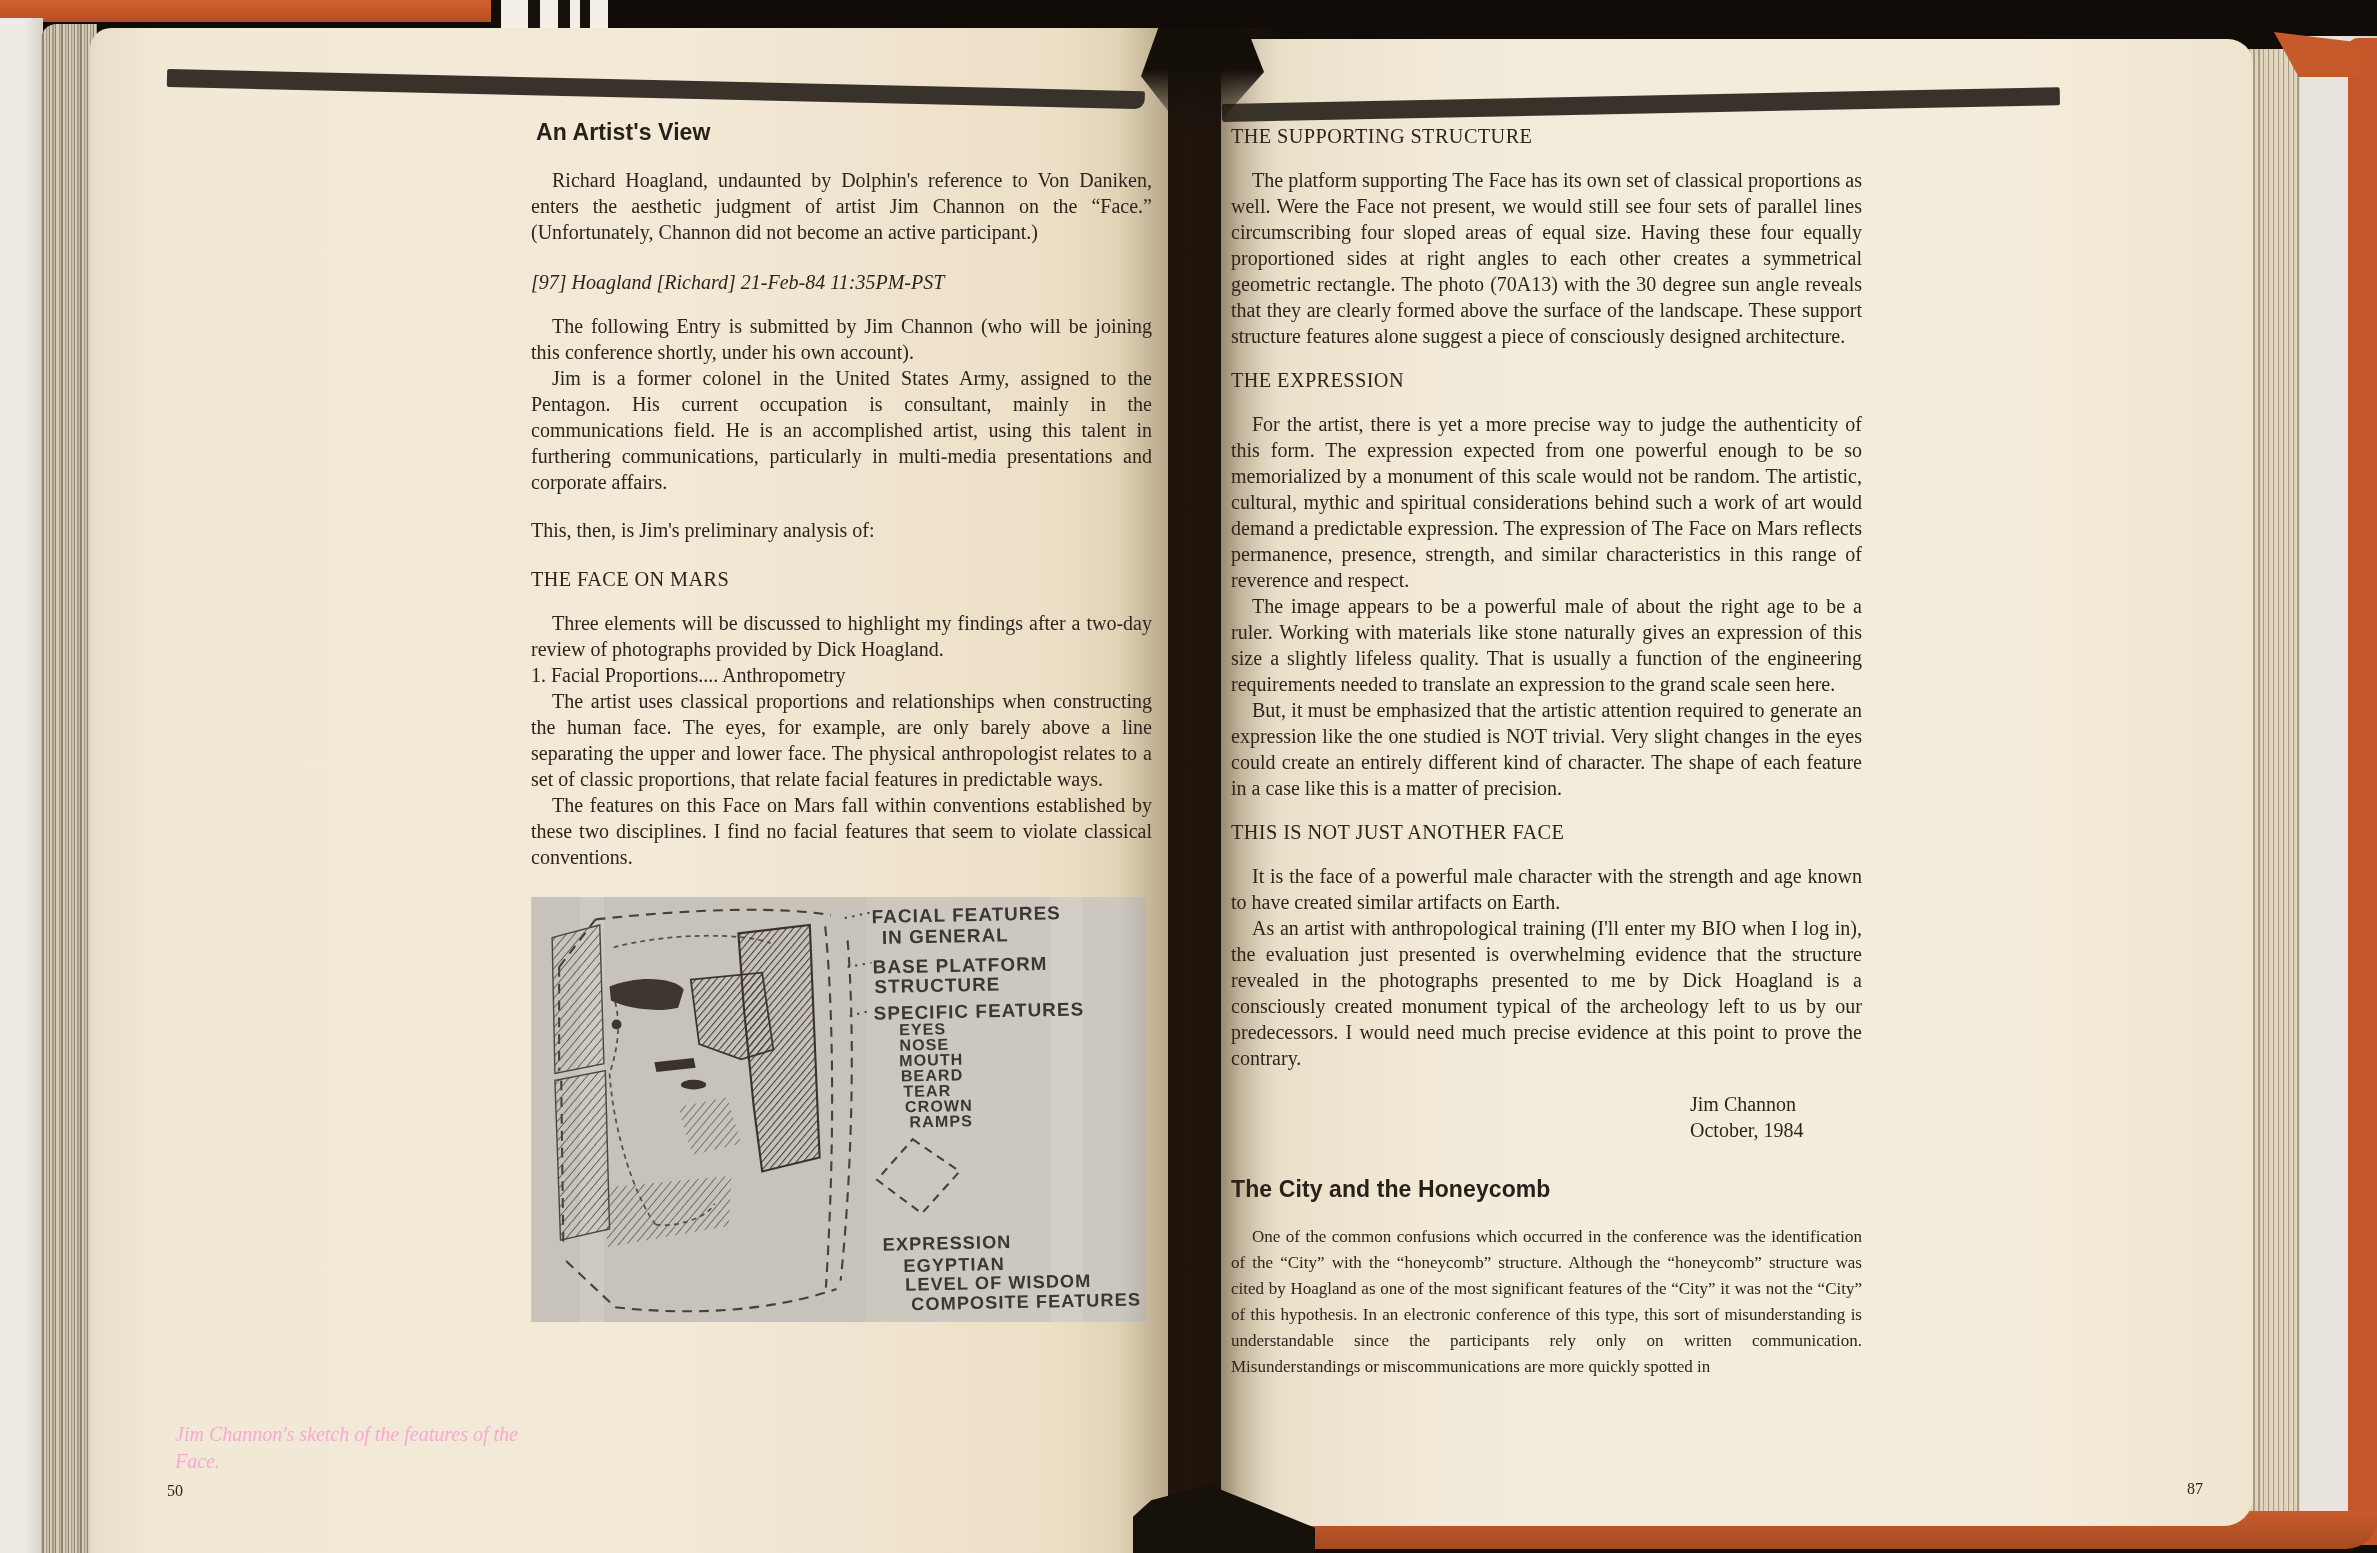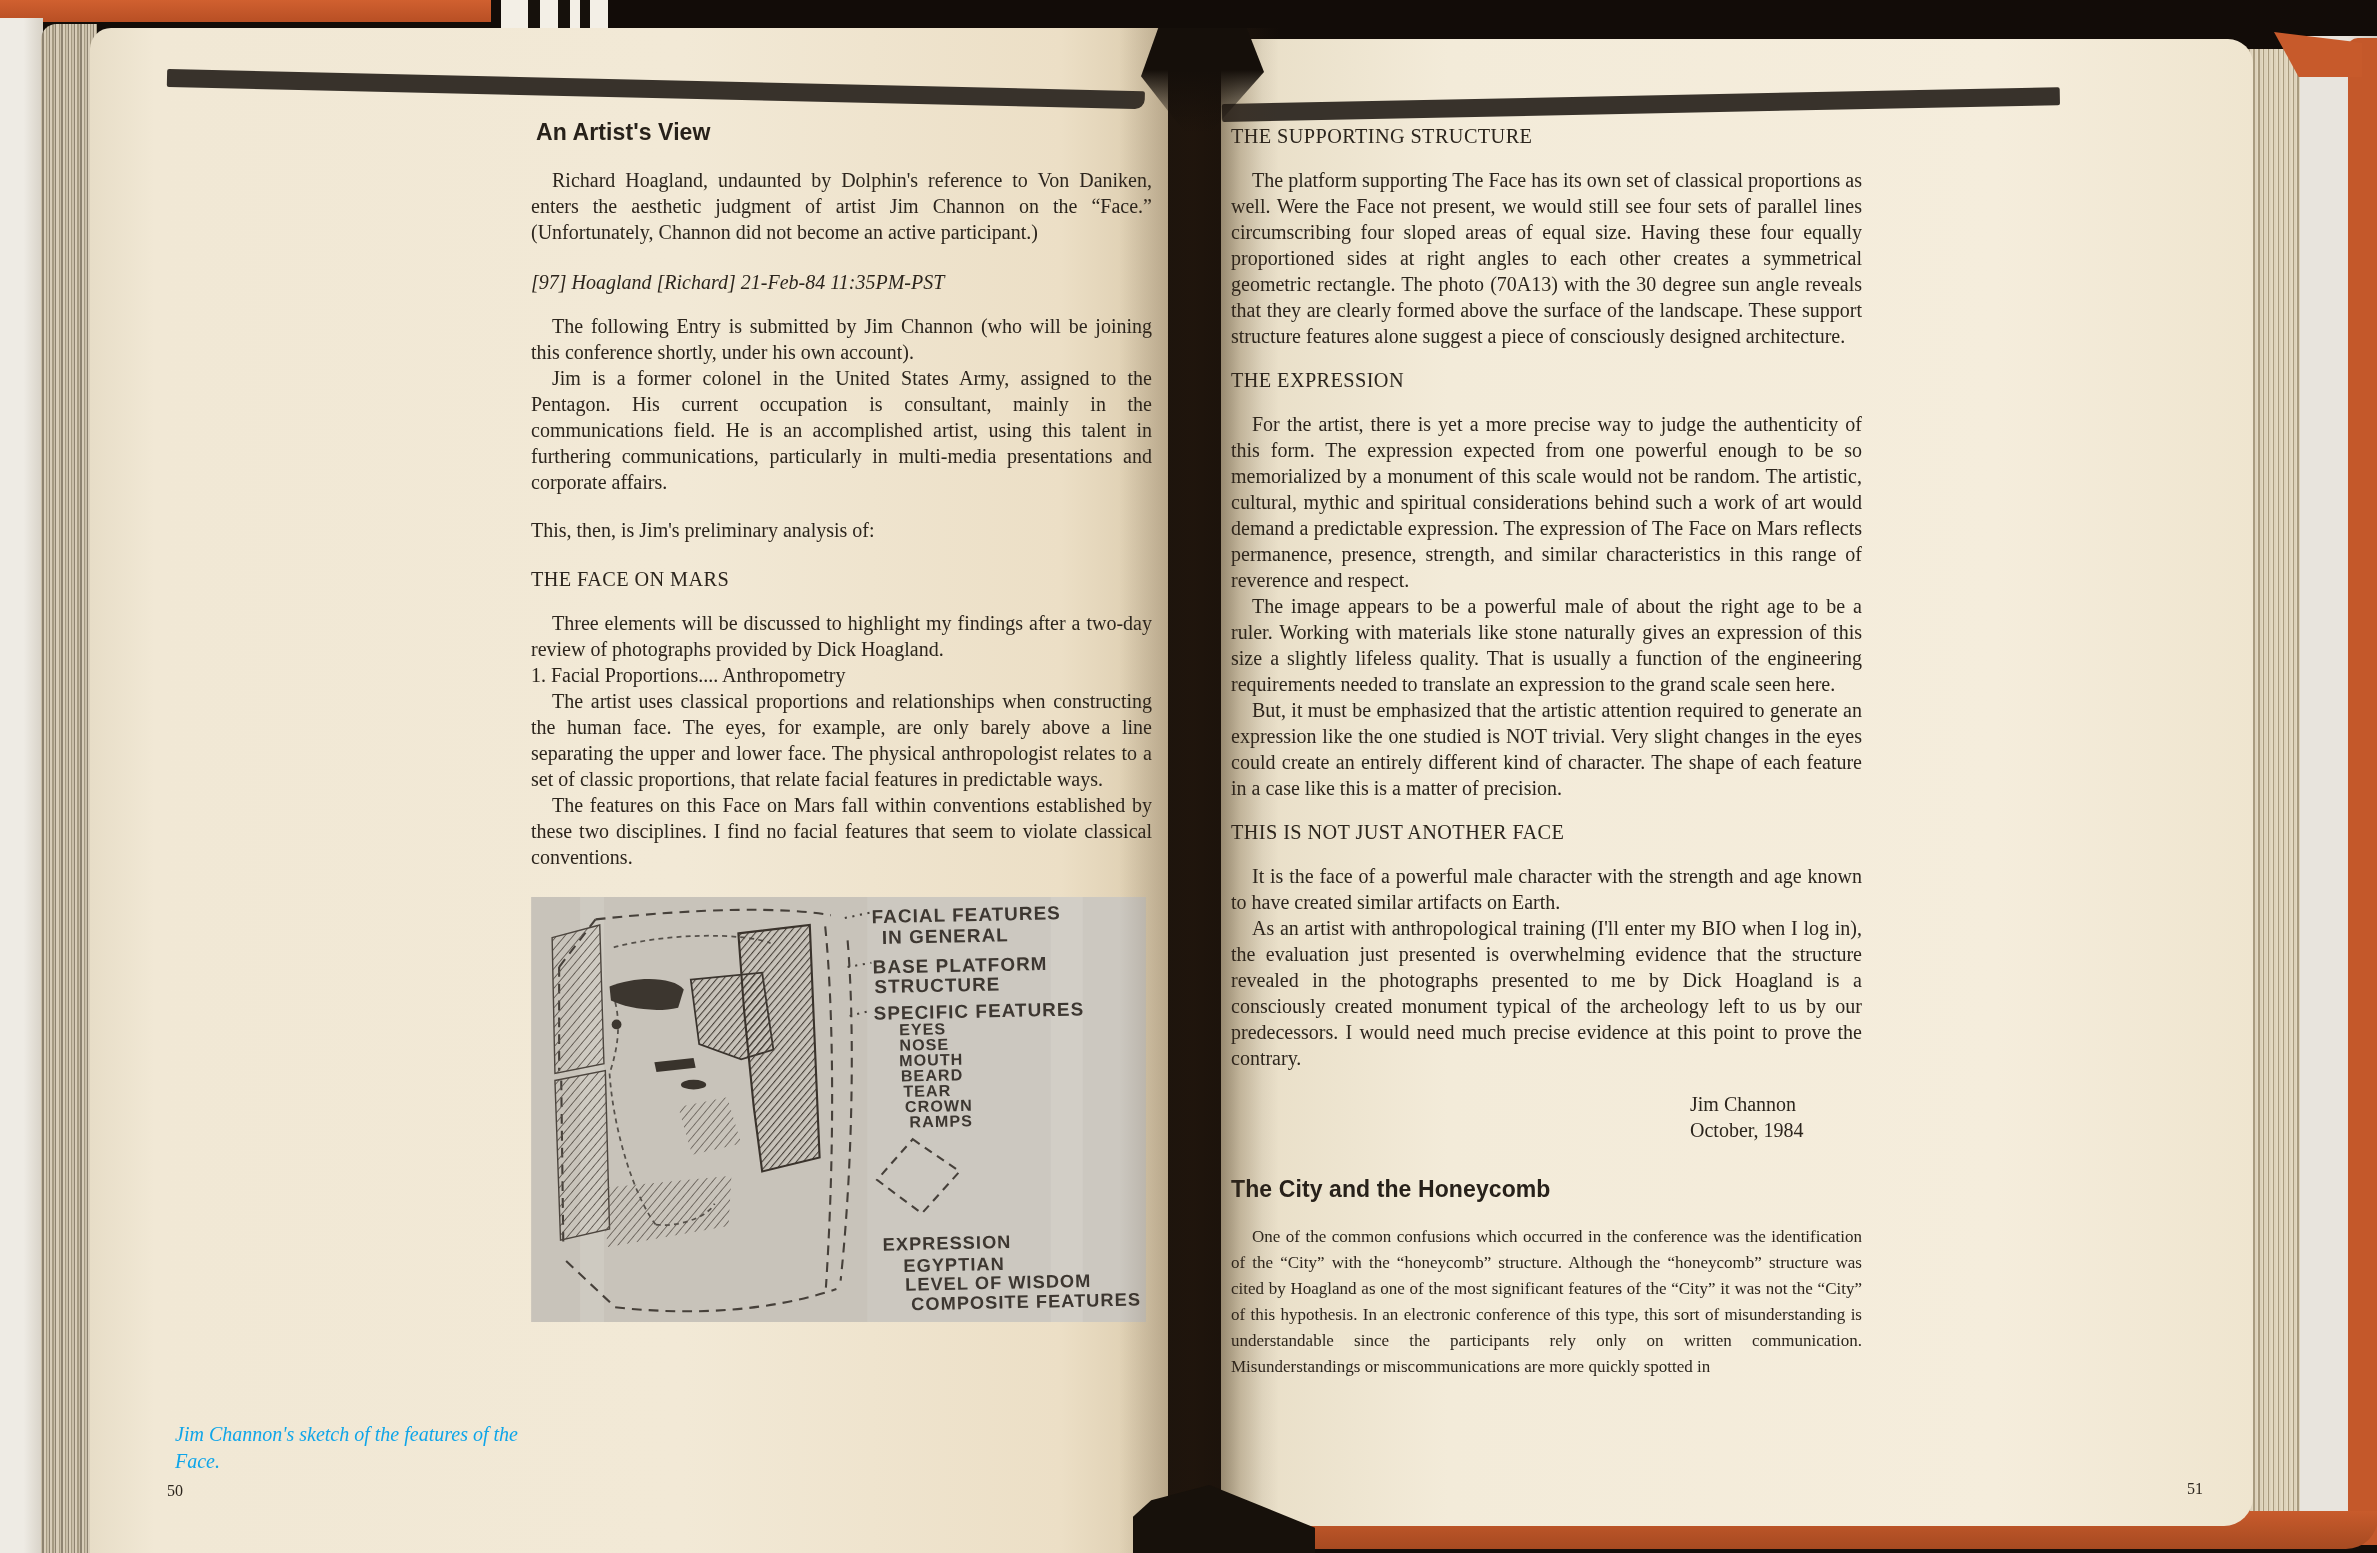--- a/index.html
+++ b/index.html
@@ -48,21 +48,21 @@
   .sans-head{font-family:"Liberation Sans",sans-serif;font-weight:bold;font-size:23px;line-height:28px;color:#27211a;margin:0 0 21px 5px;text-align:left;letter-spacing:0.1px;}
   .caps-head{font-size:20.3px;font-weight:normal;letter-spacing:0.4px;margin:18px 0 18px 0;text-align:left;}
   .caps-first{margin-top:0;}
   .entry-line{font-style:italic;margin:24px 0 18px 0;text-align:left;}
   .lead-line{margin:22.4px 0 22.4px 0;text-align:left;}
   .list-block{margin:0;}
   .sig{margin:19.6px 0 0 459px;text-align:left;}
   .city-head{margin:32px 0 21px 0;}
   .small-body{font-size:17px;line-height:26px;}
   .figure{margin-top:27px;width:615px;height:425px;}
-  .caption{position:absolute;left:175px;top:1421px;width:343px;font-style:italic;font-size:20px;line-height:27px;color:#0ea5e9;}
+  .caption{position:absolute;left:175px;top:1421px;width:343px;font-style:italic;font-size:20px;line-height:27px;color:#f9a8d4;}
   .pagenum{position:absolute;font-size:16px;color:#2c251d;}
   .pn-left{left:167px;top:1482px;}
   .pn-right{left:2187px;top:1480px;}
   
   .hand{font-family:"Liberation Sans",sans-serif;font-weight:bold;fill:#3d3731;letter-spacing:1.5px;}
   .hand-lg{font-size:27px;}
   .hand-md{font-size:26px;}
   .hand-sm{font-size:23px;}
 </style>
 </head>
@@ -169,21 +169,21 @@
         <text class="hand-md" x="527" y="533">EGYPTIAN</text>
         <text class="hand-md" x="529" y="560">LEVEL OF WISDOM</text>
         <text class="hand-md" x="537" y="588">COMPOSITE FEATURES</text>
       </g>
     </svg>
   </div>
 </div>
 
 <div class="caption">Jim Channon's sketch of the features of the Face.</div>
 <div class="pagenum pn-left">50</div>
-<div class="pagenum pn-right">51</div>
+<div class="pagenum pn-right">87</div>
 
 <div class="col col-right">
   <div class="caps-head caps-first">THE SUPPORTING STRUCTURE</div>
   <p class="ind">The platform supporting The Face has its own set of classical proportions as well. Were the Face not present, we would still see four sets of parallel lines circumscribing four sloped areas of equal size. Having these four equally proportioned sides at right angles to each other creates a symmetrical geometric rectangle. The photo (70A13) with the 30 degree sun angle reveals that they are clearly formed above the surface of the landscape. These support structure features alone suggest a piece of consciously designed architecture.</p>
   <div class="caps-head">THE EXPRESSION</div>
   <p class="ind">For the artist, there is yet a more precise way to judge the authenticity of this form. The expression expected from one powerful enough to be so memorialized by a monument of this scale would not be random. The artistic, cultural, mythic and spiritual considerations behind such a work of art would demand a predictable expression. The expression of The Face on Mars reflects permanence, presence, strength, and similar characteristics in this range of reverence and respect.</p>
   <p class="ind">The image appears to be a powerful male of about the right age to be a ruler. Working with materials like stone naturally gives an expression of this size a slightly lifeless quality. That is usually a function of the engineering requirements needed to translate an expression to the grand scale seen here.</p>
   <p class="ind">But, it must be emphasized that the artistic attention required to generate an expression like the one studied is NOT trivial. Very slight changes in the eyes could create an entirely different kind of character. The shape of each feature in a case like this is a matter of precision.</p>
   <div class="caps-head">THIS IS NOT JUST ANOTHER FACE</div>
   <p class="ind">It is the face of a powerful male character with the strength and age known to have created similar artifacts on Earth.</p>

